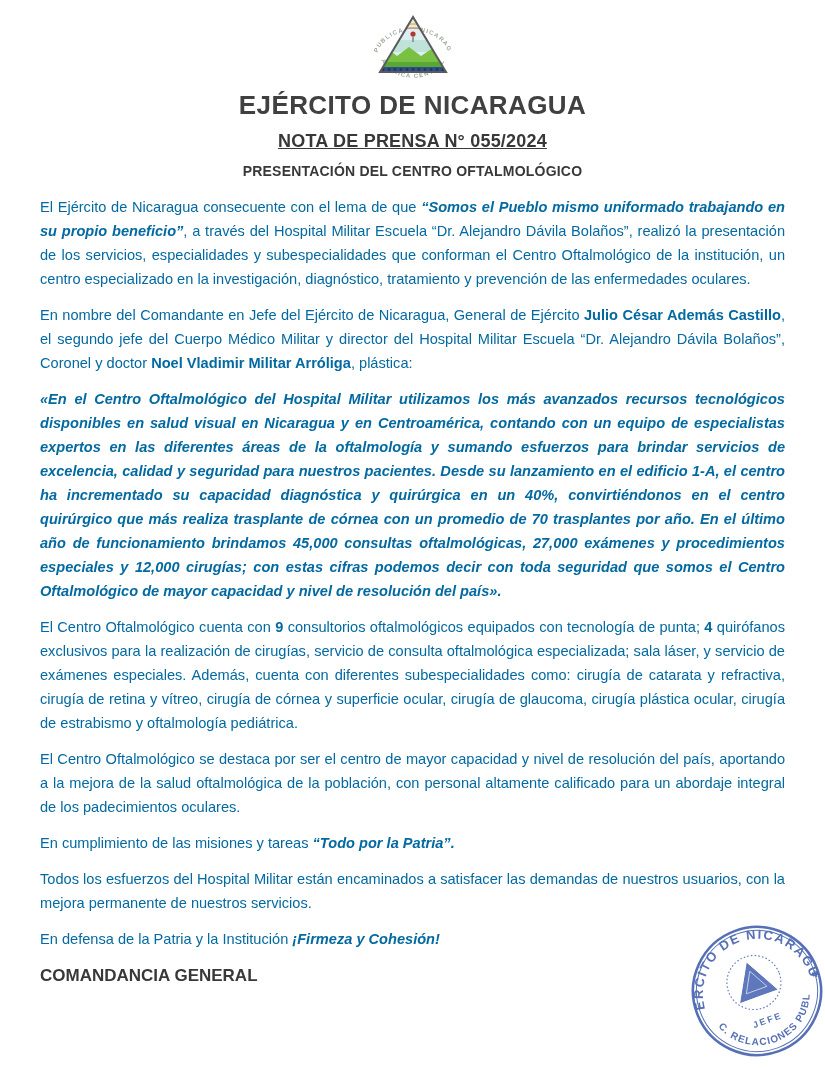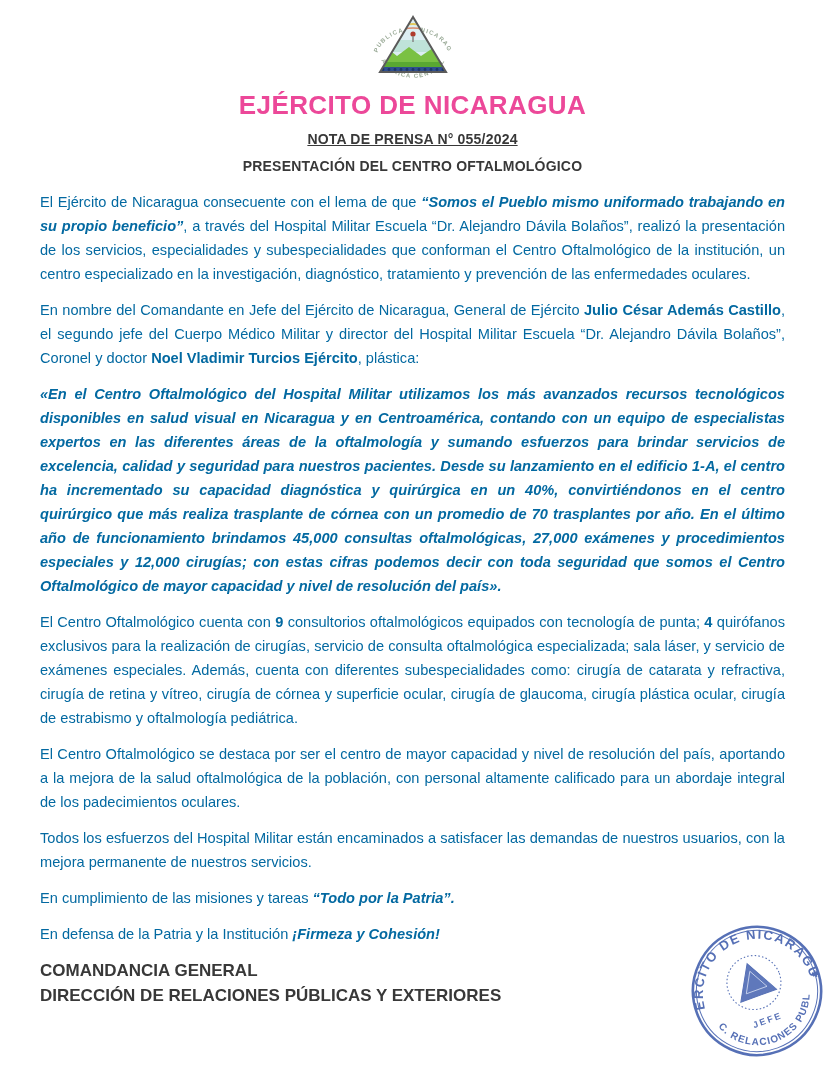--- a/index.html
+++ b/index.html
@@ -12,25 +12,25 @@
     color:#3f3f3f;
     overflow:hidden;
   }
   .content{
     position:absolute;
     left:40px;right:40px;top:10px;
   }
   .doc-header{text-align:center;}
   .emblem-wrap{display:flex;justify-content:center;margin-bottom:2px;}
   .doc-title{
-    font-size:26px;font-weight:bold;color:#ec4899;
+    font-size:26px;font-weight:bold;color:#404040;
     margin:4px 0 10px 0;letter-spacing:0.4px;
   }
   .press-note{
-    font-size:14px;font-weight:bold;color:#383838;
+    font-size:18px;font-weight:bold;color:#383838;
     text-decoration:underline;
     margin:0 0 11px 0;letter-spacing:0.2px;
   }
   .doc-subject{
     font-size:14px;font-weight:bold;color:#383838;
     margin:0 0 16px 0;letter-spacing:0.2px;
   }
   .doc-body{margin-top:2px;}
   .para{
     font-size:14.6px;
@@ -113,33 +113,32 @@
       </div>
 
       <h1 class="doc-title">EJÉRCITO DE NICARAGUA</h1>
       <h2 class="press-note">NOTA DE PRENSA N° 055/2024</h2>
       <h3 class="doc-subject">PRESENTACIÓN DEL CENTRO OFTALMOLÓGICO</h3>
     </header>
 
     <main class="doc-body">
       <div>
           <p class="para"><span>El Ejército de Nicaragua consecuente con el lema de que </span><span class="bi">“Somos el Pueblo mismo uniformado trabajando en su propio beneficio”</span><span>, a través del Hospital Militar Escuela “Dr. Alejandro Dávila Bolaños”, realizó la presentación de los servicios, especialidades y subespecialidades que conforman el Centro Oftalmológico de la institución, un centro especializado en la investigación, diagnóstico, tratamiento y prevención de las enfermedades oculares.</span></p>
-          <p class="para"><span>En nombre del Comandante en Jefe del Ejército de Nicaragua, General de Ejército </span><span class="b">Julio César Además Castillo</span><span>, el segundo jefe del Cuerpo Médico Militar y director del Hospital Militar Escuela “Dr. Alejandro Dávila Bolaños”, Coronel y doctor </span><span class="b">Noel Vladimir Turcios Ejército</span><span>, plástica:</span></p>
+          <p class="para"><span>En nombre del Comandante en Jefe del Ejército de Nicaragua, General de Ejército </span><span class="b">Julio César Además Castillo</span><span>, el segundo jefe del Cuerpo Médico Militar y director del Hospital Militar Escuela “Dr. Alejandro Dávila Bolaños”, Coronel y doctor </span><span class="b">Noel Vladimir Militar Arróliga</span><span>, plástica:</span></p>
           <p class="para"><span class="bi">«En el Centro Oftalmológico del Hospital Militar utilizamos los más avanzados recursos tecnológicos disponibles en salud visual en Nicaragua y en Centroamérica, contando con un equipo de especialistas expertos en las diferentes áreas de la oftalmología y sumando esfuerzos para brindar servicios de excelencia, calidad y seguridad para nuestros pacientes. Desde su lanzamiento en el edificio 1-A, el centro ha incrementado su capacidad diagnóstica y quirúrgica en un 40%, convirtiéndonos en el centro quirúrgico que más realiza trasplante de córnea con un promedio de 70 trasplantes por año. En el último año de funcionamiento brindamos 45,000 consultas oftalmológicas, 27,000 exámenes y procedimientos especiales y 12,000 cirugías; con estas cifras podemos decir con toda seguridad que somos el Centro Oftalmológico de mayor capacidad y nivel de resolución del país».</span></p>
           <p class="para"><span>El Centro Oftalmológico cuenta con </span><span class="b">9</span><span> consultorios oftalmológicos equipados con tecnología de punta; </span><span class="b">4</span><span> quirófanos exclusivos para la realización de cirugías, servicio de consulta oftalmológica especializada; sala láser, y servicio de exámenes especiales. Además, cuenta con diferentes subespecialidades como: cirugía de catarata y refractiva, cirugía de retina y vítreo, cirugía de córnea y superficie ocular, cirugía de glaucoma, cirugía plástica ocular, cirugía de estrabismo y oftalmología pediátrica.</span></p>
           <p class="para"><span>El Centro Oftalmológico se destaca por ser el centro de mayor capacidad y nivel de resolución del país, aportando a la mejora de la salud oftalmológica de la población, con personal altamente calificado para un abordaje integral de los padecimientos oculares.</span></p>
+          <p class="para"><span>En cumplimiento de las misiones y tareas </span><span class="bi">“Todo por la Patria”.</span></p>
           <p class="para"><span>Todos los esfuerzos del Hospital Militar están encaminados a satisfacer las demandas de nuestros usuarios, con la mejora permanente de nuestros servicios.</span></p>
-          <p class="para"><span>En cumplimiento de las misiones y tareas </span><span class="bi">“Todo por la Patria”.</span></p>
           <p class="para"><span>En defensa de la Patria y la Institución </span><span class="bi">¡Firmeza y Cohesión!</span></p>
         </div>
     </main>
 
     <footer class="doc-footer">
       <div>COMANDANCIA GENERAL</div>
-      <div>DIRECCIÓN DE RELACIONES PÚBLICAS Y EXTERIORES</div>
     </footer>
   </div>
 
   <svg class="seal" viewBox="0 0 138 138">
     <defs>
       <path id="sealTop" d="M 14 72 A 55 55 0 0 1 124 72"></path>
       <path id="sealBot" d="M 20.5 90 A 52 52 0 0 0 117.5 90"></path>
     </defs>
     <g transform="rotate(-20 69 69)" fill="none">
       <circle cx="69" cy="69" r="64" stroke="#3f5dac" stroke-width="2.6"></circle>

